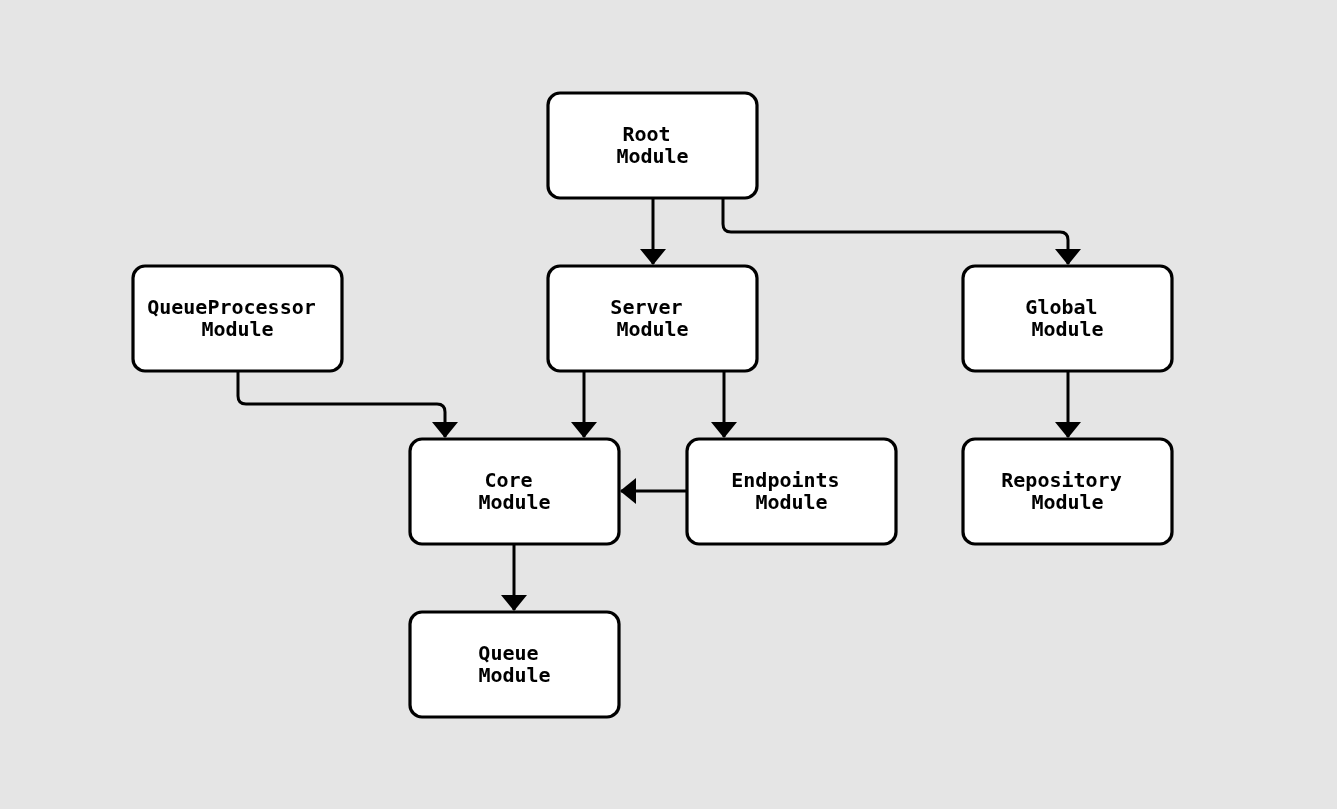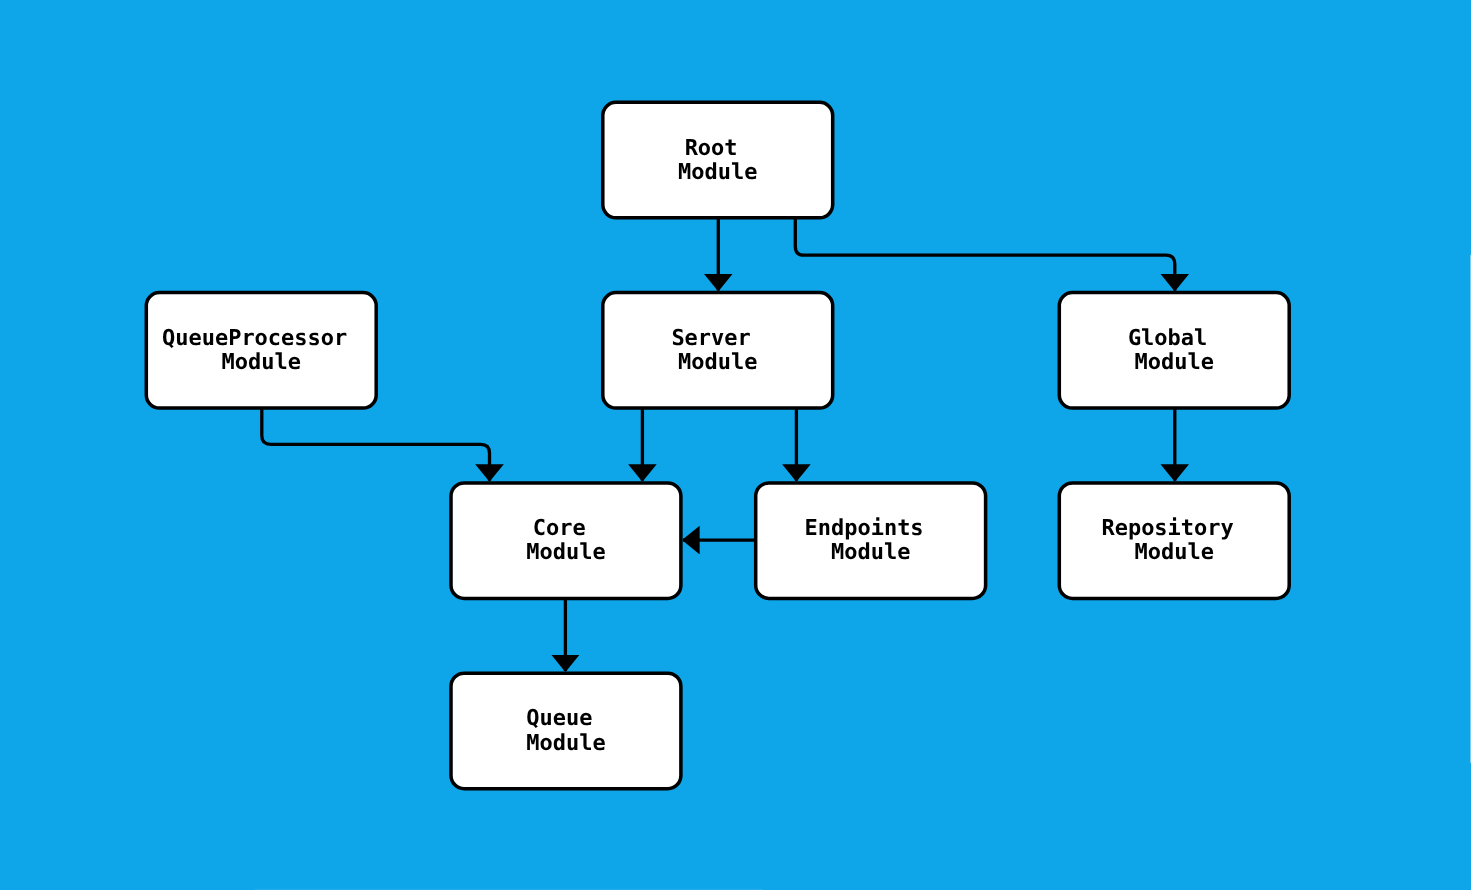--- a/index.html
+++ b/index.html
@@ -4,21 +4,21 @@
 <style>
   html, body {
     margin: 0;
     padding: 0;
     background: #ffffff;
   }
   .stage {
     position: relative;
     width: 1337px;
     height: 809px;
-    background: #0ea5e9;
+    background: #e5e5e5;
     overflow: hidden;
   }
   svg {
     display: block;
   }
   .edge {
     fill: none;
     stroke: #000000;
     stroke-width: 3;
   }

